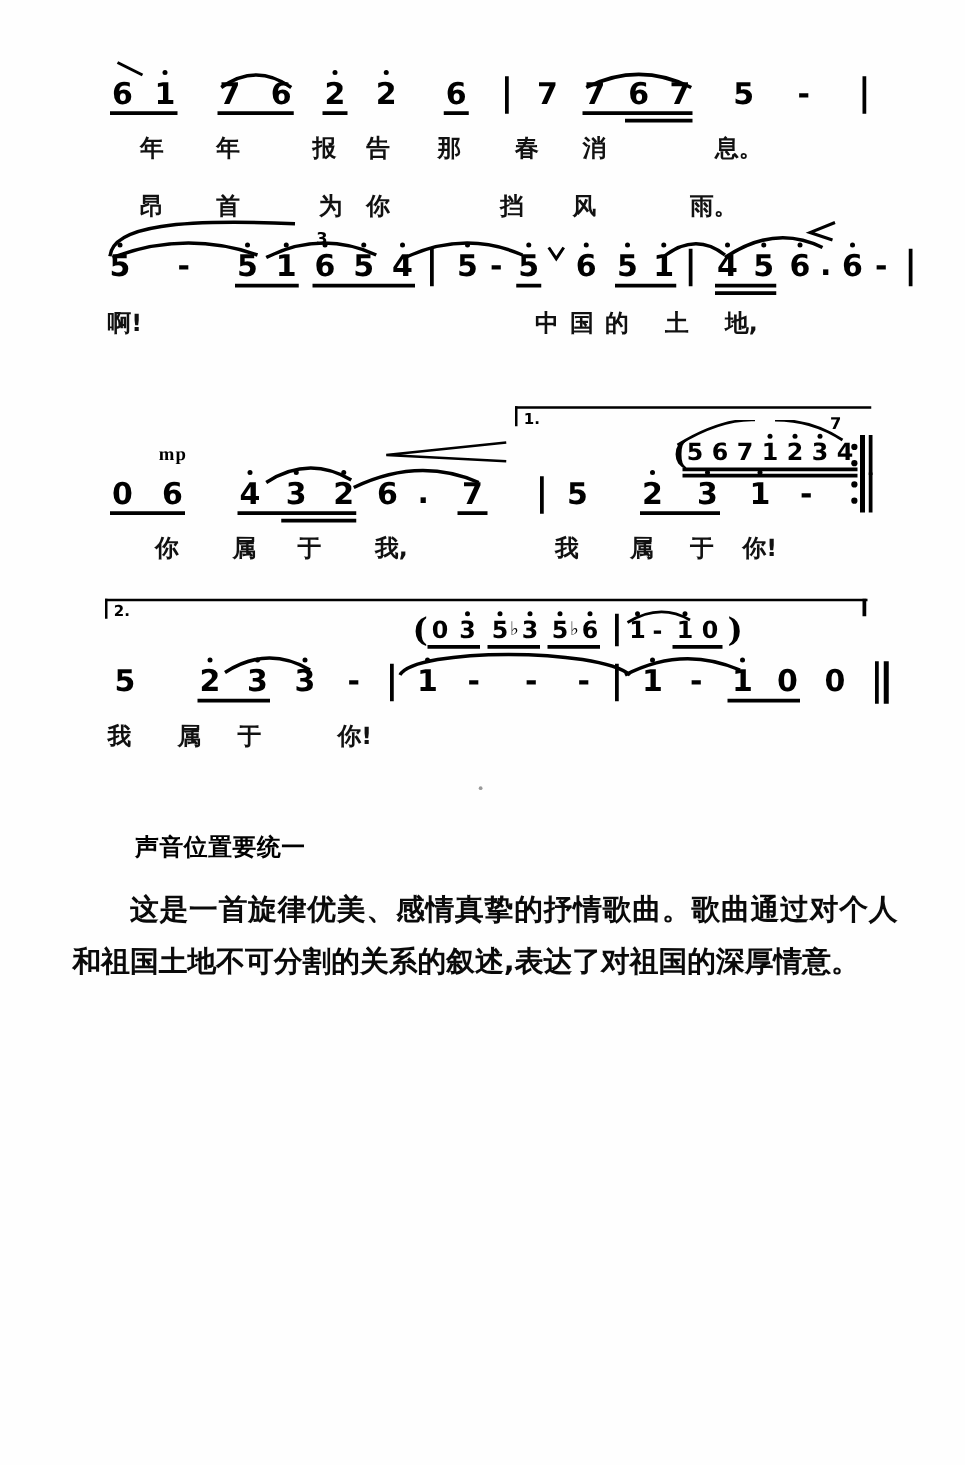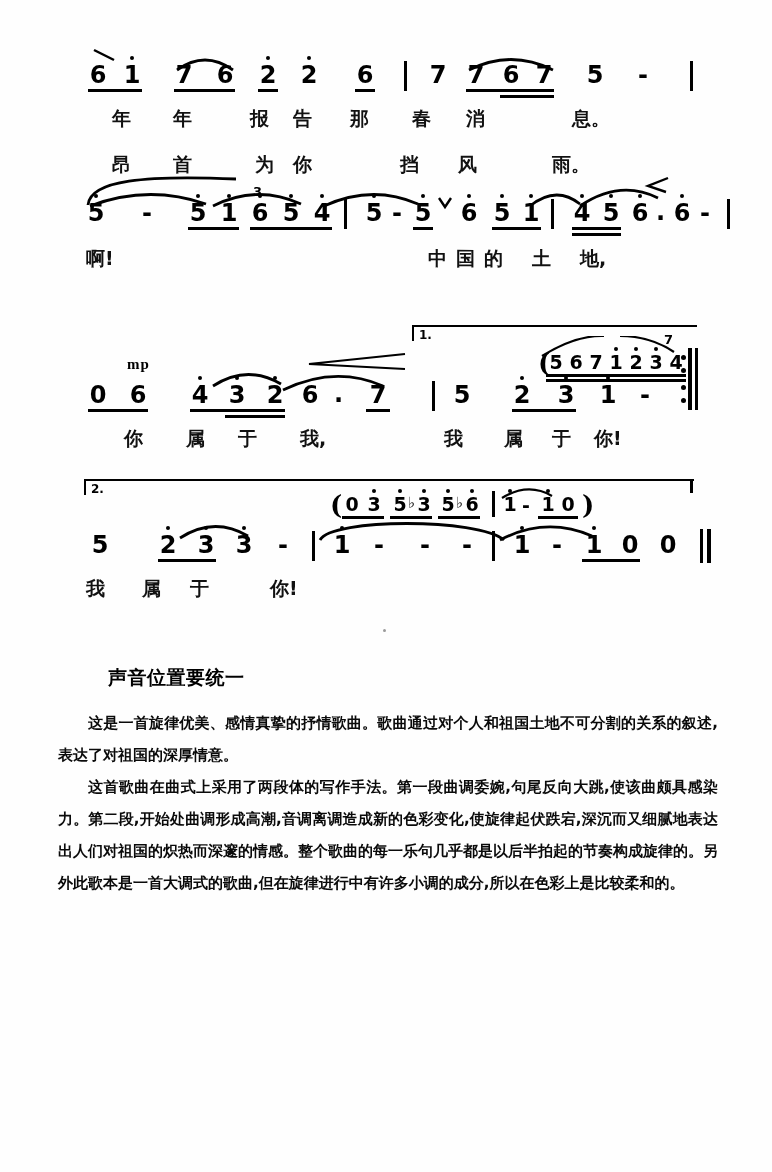--- a/index.html
+++ b/index.html
@@ -206,22 +206,22 @@
     letter-spacing: 0.5px;
     color: #000;
   }
   .an-body {
     position: absolute;
     left: 58px;
     top: 52px;
     width: 660px;
     font-family: "DejaVu Sans", sans-serif;
     font-weight: bold;
-    font-size: 15px;
-    line-height: 32px;
+    font-size: 23px;
+    line-height: 42px;
     color: #0a0a0a;
     text-align: justify;
     text-justify: inter-character;
   }
   .an-body p {
     margin: 0 0 0 0;
     text-indent: 2em;
   }
   .speck {
     position: absolute;
@@ -607,17 +607,16 @@
       </div>
     </div>
 
     <div class="speck" style="left:383px; top:629px;"></div>
   </div>
 
   <div class="analysis">
     <div class="an-title">声音位置要统一</div>
     <div class="an-body">
       <p>这是一首旋律优美、感情真挚的抒情歌曲。歌曲通过对个人和祖国土地不可分割的关系的叙述,表达了对祖国的深厚情意。</p>
-      <p>这首歌曲在曲式上采用了两段体的写作手法。第一段曲调委婉,句尾反向大跳,使该曲颇具感染力。第二段,开始处曲调形成高潮,音调离调造成新的色彩变化,使旋律起伏跌宕,深沉而又细腻地表达出人们对祖国的炽热而深邃的情感。整个歌曲的每一乐句几乎都是以后半拍起的节奏构成旋律的。另外此歌本是一首大调式的歌曲,但在旋律进行中有许多小调的成分,所以在色彩上是比较柔和的。</p>
     </div>
   </div>
 
 </div>
 
 </body></html>

